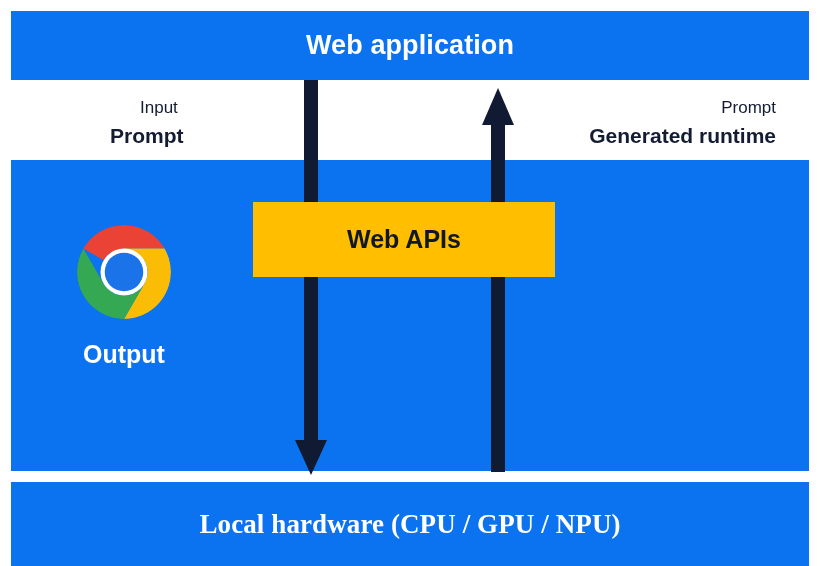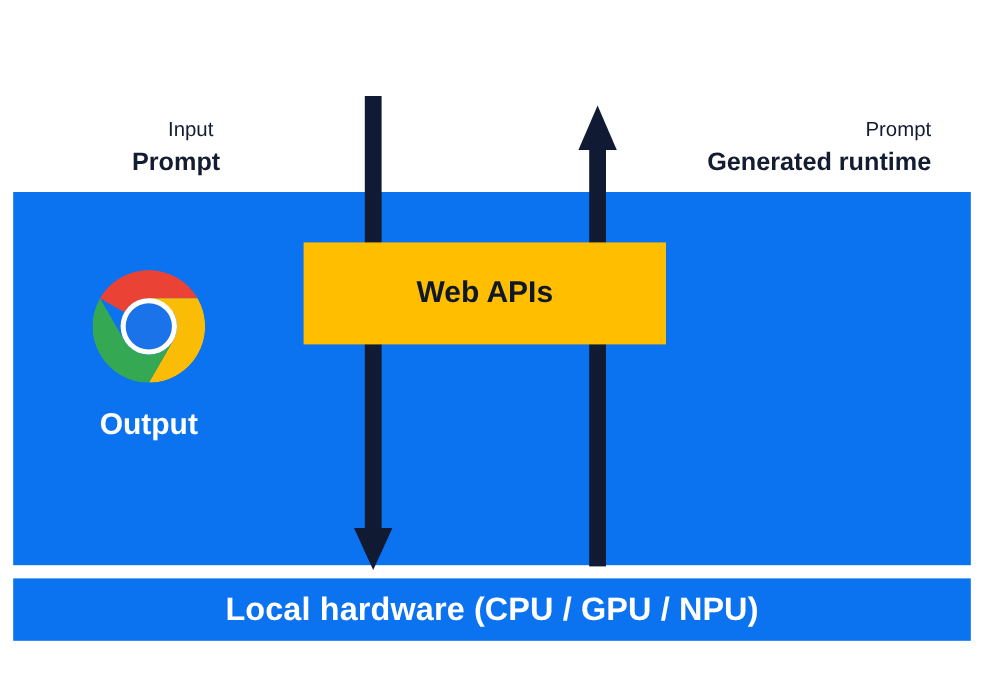--- a/index.html
+++ b/index.html
@@ -21,21 +21,21 @@
     position: absolute;
     left: 11px;
     width: 798px;
     background: #0b72f0;
     display: flex;
     align-items: center;
     justify-content: center;
   }
   #band-web-application { top: 11px;  height: 69px; }
   #band-browser         { top: 160px; height: 311px; }
-  #band-local-hardware  { top: 482px; height: 52px; }
+  #band-local-hardware  { top: 482px; height: 84px; font-family: Liberation Serif, serif; }
 
   .band-title {
     color: #ffffff;
     font-size: 27px;
     font-weight: bold;
     letter-spacing: 0.1px;
     line-height: 1;
     user-select: none;
   }
 
@@ -76,21 +76,21 @@
     background: #ffbf00;
     display: flex;
     align-items: center;
     justify-content: center;
     text-align: center;
   }
   #box-web-apis {
     left: 253px;
     top: 202px;
     width: 302px;
-    height: 85px;
+    height: 75px;
   }
   #box-builtin-models {
     left: 432px;
     top: 318px;
     width: 277px;
     height: 80px;
   }
   .amber-label {
     color: #101828;
     font-size: 25px;
@@ -117,20 +117,23 @@
     font-size: 25px;
     font-weight: bold;
     user-select: none;
   }
 </style>
 </head>
 <body>
 
 <div id="stage">
 
+  <div class="band" id="band-web-application">
+    <span class="band-title">Web application</span>
+  </div>
 
   <div class="io-caption" id="io-input">
     <span class="io-kicker">Input</span>
     <span class="io-value">Prompt</span>
   </div>
 
   <div class="io-caption" id="io-output">
     <span class="io-kicker">Prompt</span>
     <span class="io-value">Generated runtime</span>
   </div>

